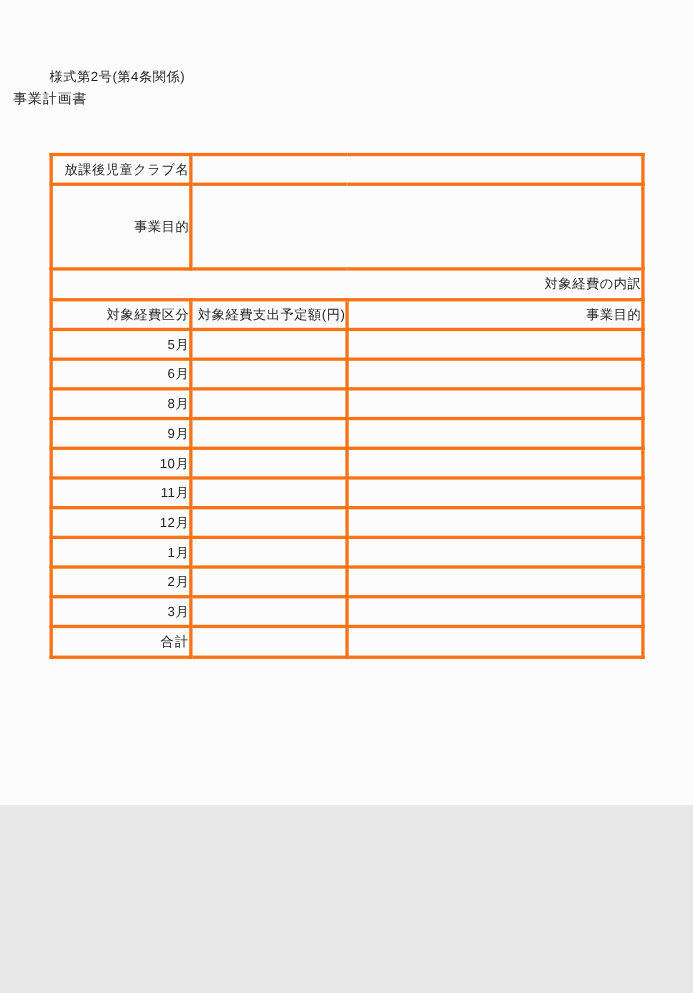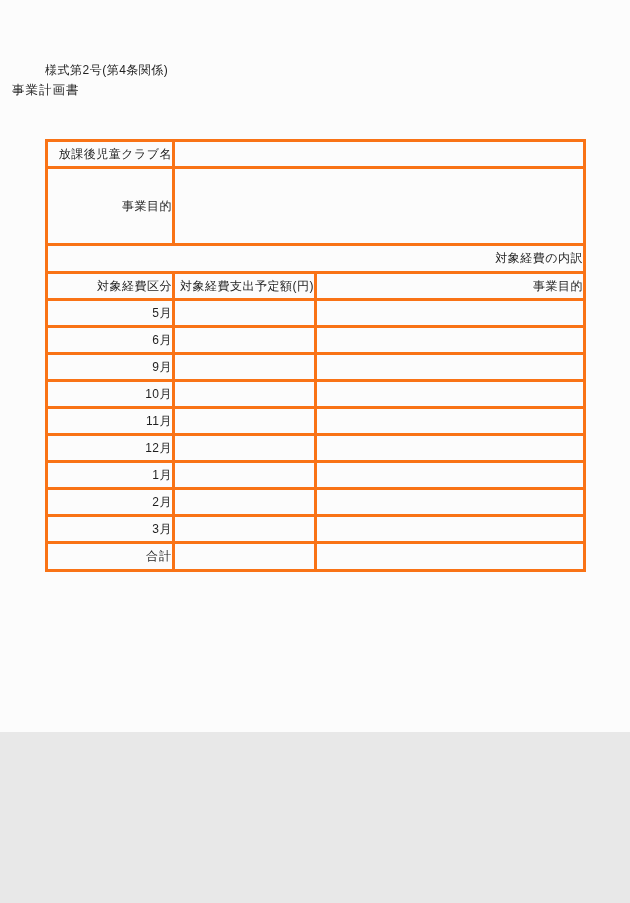--- a/index.html
+++ b/index.html
@@ -111,20 +111,25 @@
         <td class="month-cell">5月</td>
         <td class="value-cell"></td>
         <td class="value-cell"></td>
       </tr>
       <tr class="row-month">
         <td class="month-cell">6月</td>
         <td class="value-cell"></td>
         <td class="value-cell"></td>
       </tr>
       <tr class="row-month">
+        <td class="month-cell">8月</td>
+        <td class="value-cell"></td>
+        <td class="value-cell"></td>
+      </tr>
+      <tr class="row-month">
         <td class="month-cell">9月</td>
         <td class="value-cell"></td>
         <td class="value-cell"></td>
       </tr>
       <tr class="row-month">
         <td class="month-cell">10月</td>
         <td class="value-cell"></td>
         <td class="value-cell"></td>
       </tr>
       <tr class="row-month">

